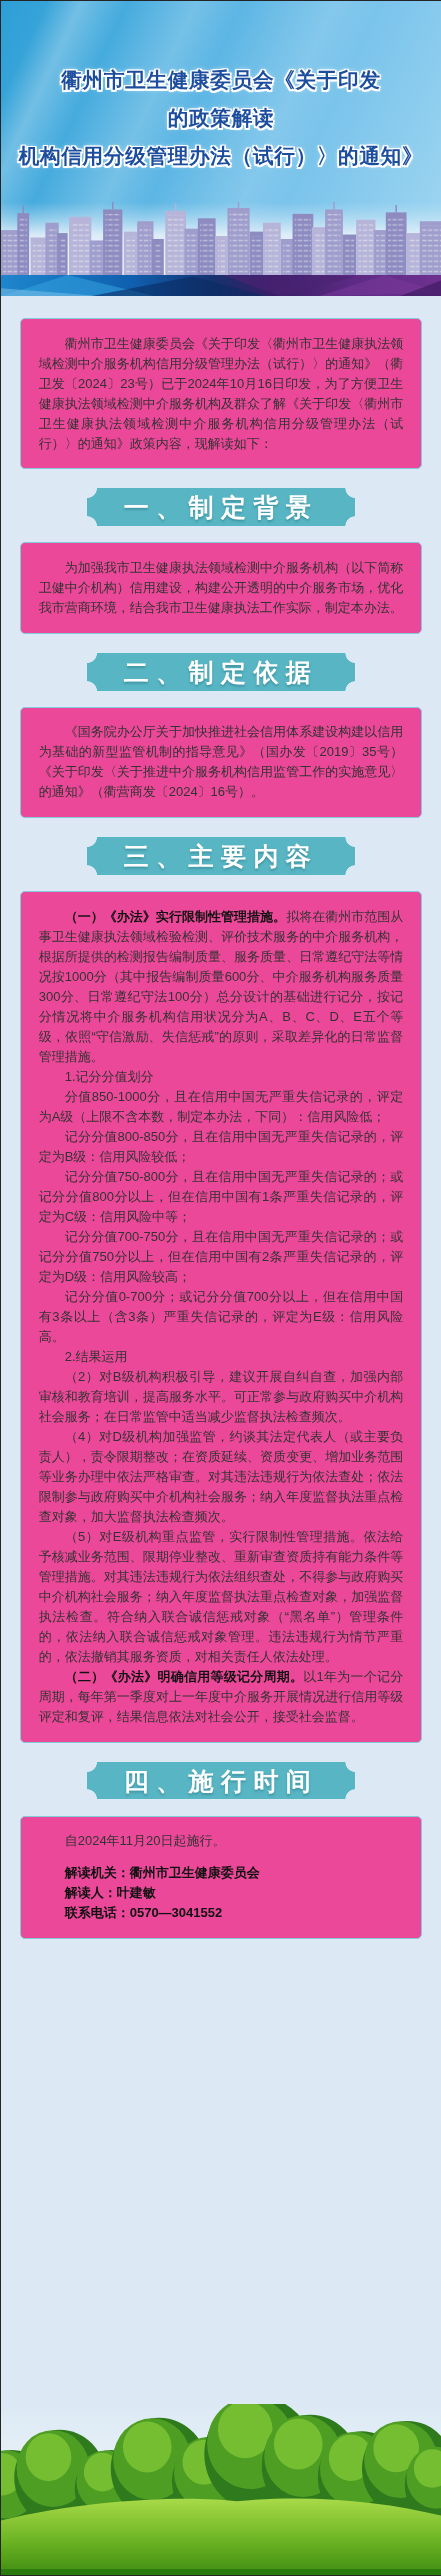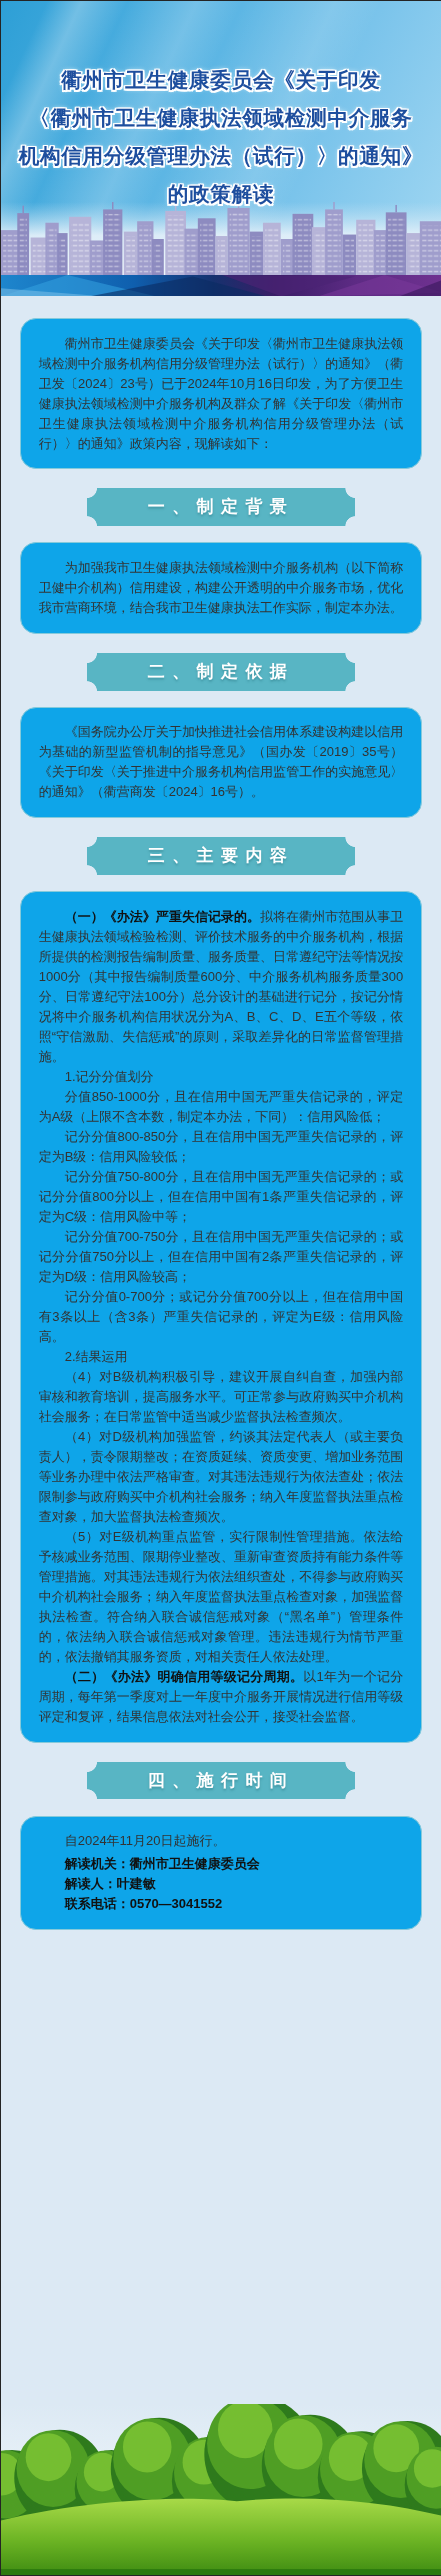--- a/index.html
+++ b/index.html
@@ -21,57 +21,56 @@
   .title-line{
     font-size:20.6px;font-weight:bold;color:#1d4e9e;line-height:38px;letter-spacing:0.7px;
     text-shadow:-1.5px -1.5px 0 #fff,1.5px -1.5px 0 #fff,-1.5px 1.5px 0 #fff,1.5px 1.5px 0 #fff,
                 0 -1.5px 0 #fff,0 1.5px 0 #fff,-1.5px 0 0 #fff,1.5px 0 0 #fff,0 0 5.2px rgba(255,255,255,.95);
   }
   .skyline{position:absolute;left:0;right:0;bottom:20px;height:74px;z-index:1;}
   .facet{position:absolute;left:0;right:0;bottom:0;height:21.4px;z-index:2;display:block;}
   
   .content{flex:1 1 auto;padding:22px 19px 0;overflow:hidden;}
   .box{
-    background:#0ea5e9;border:1.5px solid #85cadb;border-radius:16px;
+    background:#ec4899;border:1.5px solid #85cadb;border-radius:5px;
     padding:14.7px 17.7px;
   }
   .para{
     margin:0;text-indent:2em;font-size:13px;line-height:20px;color:#333;
     text-align:justify;
   }
   .para b{color:#111;}
-  .para.gap{margin-top:3px;}
+  .para.gap{margin-top:12px;}
   .banner{
     width:268px;height:38px;margin:19px auto 16px;text-align:center;
     background:
       radial-gradient(circle at 0 0,       rgba(0,0,0,0) 9.6px, #58b5c4 10.3px) 0    0    / 50.5% 50.5% no-repeat,
       radial-gradient(circle at 100% 0,    rgba(0,0,0,0) 9.6px, #58b5c4 10.3px) 100% 0    / 50.5% 50.5% no-repeat,
       radial-gradient(circle at 0 100%,    rgba(0,0,0,0) 9.6px, #58b5c4 10.3px) 0    100% / 50.5% 50.5% no-repeat,
       radial-gradient(circle at 100% 100%, rgba(0,0,0,0) 9.6px, #58b5c4 10.3px) 100% 100% / 50.5% 50.5% no-repeat;
   }
   .banner-text{
-    color:#fff;font-weight:bold;font-size:17px;line-height:38px;letter-spacing:7.4px;
+    color:#fff;font-weight:bold;font-size:25px;line-height:38px;letter-spacing:7.4px;
     text-shadow:0 1.5px 2.2px rgba(20,90,100,.35);
   }
   .section{margin:0;}
   
   .landscape{flex:0 0 auto;height:171px;position:relative;}
   .landscape svg{display:block;}
 </style>
 </head>
 <body>
 
 <div class="poster">
 
   <div class="header">
     <div class="title">
       <div class="title-line">衢州市卫生健康委员会《关于印发</div>
-      <div class="title-line">〈衢州市卫生健康执法领域检测中介服务</div>
+      <div class="title-line">的政策解读</div>
       <div class="title-line">机构信用分级管理办法（试行）〉的通知》</div>
-      <div class="title-line">的政策解读</div>
     </div>
     <svg class="skyline" id="skyline-svg" viewBox="0 0 600 100" preserveAspectRatio="none">
       <defs>
         <linearGradient id="skybase" x1="0" y1="0" x2="0" y2="1">
           <stop offset="0" stop-color="#cfe6f4" stop-opacity="0"></stop>
           <stop offset="0.45" stop-color="#e9f2fa" stop-opacity=".9"></stop>
           <stop offset="1" stop-color="#eef5fb"></stop>
         </linearGradient>
         <pattern id="pw" width="8" height="7" patternUnits="userSpaceOnUse">
           <rect x="1" y="2" width="6" height="2" fill="#ffffff" opacity=".85"></rect>
@@ -185,29 +184,29 @@
     <div class="box section-box">
             <p class="para">《国务院办公厅关于加快推进社会信用体系建设构建以信用为基础的新型监管机制的指导意见》（国办发〔2019〕35号）《关于印发〈关于推进中介服务机构信用监管工作的实施意见〉的通知》（衢营商发〔2024〕16号）。</p>
           </div>
   </section>
 
   <section class="section">
     <div class="banner">
       <span class="banner-text">三、主要内容</span>
     </div>
     <div class="box section-box">
-            <p class="para"><b>（一）《办法》严重失信记录的。</b>拟将在衢州市范围从事卫生健康执法领域检验检测、评价技术服务的中介服务机构，根据所提供的检测报告编制质量、服务质量、日常遵纪守法等情况按1000分（其中报告编制质量600分、中介服务机构服务质量300分、日常遵纪守法100分）总分设计的基础进行记分，按记分情况将中介服务机构信用状况分为A、B、C、D、E五个等级，依照“守信激励、失信惩戒”的原则，采取差异化的日常监督管理措施。</p>
+            <p class="para"><b>（一）《办法》实行限制性管理措施。</b>拟将在衢州市范围从事卫生健康执法领域检验检测、评价技术服务的中介服务机构，根据所提供的检测报告编制质量、服务质量、日常遵纪守法等情况按1000分（其中报告编制质量600分、中介服务机构服务质量300分、日常遵纪守法100分）总分设计的基础进行记分，按记分情况将中介服务机构信用状况分为A、B、C、D、E五个等级，依照“守信激励、失信惩戒”的原则，采取差异化的日常监督管理措施。</p>
             <p class="para">1.记分分值划分</p>
             <p class="para">分值850-1000分，且在信用中国无严重失信记录的，评定为A级（上限不含本数，制定本办法，下同）：信用风险低；</p>
             <p class="para">记分分值800-850分，且在信用中国无严重失信记录的，评定为B级：信用风险较低；</p>
             <p class="para">记分分值750-800分，且在信用中国无严重失信记录的；或记分分值800分以上，但在信用中国有1条严重失信记录的，评定为C级：信用风险中等；</p>
             <p class="para">记分分值700-750分，且在信用中国无严重失信记录的；或记分分值750分以上，但在信用中国有2条严重失信记录的，评定为D级：信用风险较高；</p>
             <p class="para">记分分值0-700分；或记分分值700分以上，但在信用中国有3条以上（含3条）严重失信记录的，评定为E级：信用风险高。</p>
             <p class="para">2.结果运用</p>
-            <p class="para">（4）对B级机构积极引导，建议开展自纠自查，加强内部审核和教育培训，提高服务水平。可正常参与政府购买中介机构社会服务；在日常监管中适当减少监督执法检查频次。</p>
+            <p class="para">（2）对B级机构积极引导，建议开展自纠自查，加强内部审核和教育培训，提高服务水平。可正常参与政府购买中介机构社会服务；在日常监管中适当减少监督执法检查频次。</p>
             <p class="para">（4）对D级机构加强监管，约谈其法定代表人（或主要负责人），责令限期整改；在资质延续、资质变更、增加业务范围等业务办理中依法严格审查。对其违法违规行为依法查处；依法限制参与政府购买中介机构社会服务；纳入年度监督执法重点检查对象，加大监督执法检查频次。</p>
             <p class="para">（5）对E级机构重点监管，实行限制性管理措施。依法给予核减业务范围、限期停业整改、重新审查资质持有能力条件等管理措施。对其违法违规行为依法组织查处，不得参与政府购买中介机构社会服务；纳入年度监督执法重点检查对象，加强监督执法检查。符合纳入联合诚信惩戒对象（“黑名单”）管理条件的，依法纳入联合诚信惩戒对象管理。违法违规行为情节严重的，依法撤销其服务资质，对相关责任人依法处理。</p>
             <p class="para"><b>（二）《办法》明确信用等级记分周期。</b>以1年为一个记分周期，每年第一季度对上一年度中介服务开展情况进行信用等级评定和复评，结果信息依法对社会公开，接受社会监督。</p>
           </div>
   </section>
 
   <section class="section">
     <div class="banner">
       <span class="banner-text">四、施行时间</span>
     </div>

